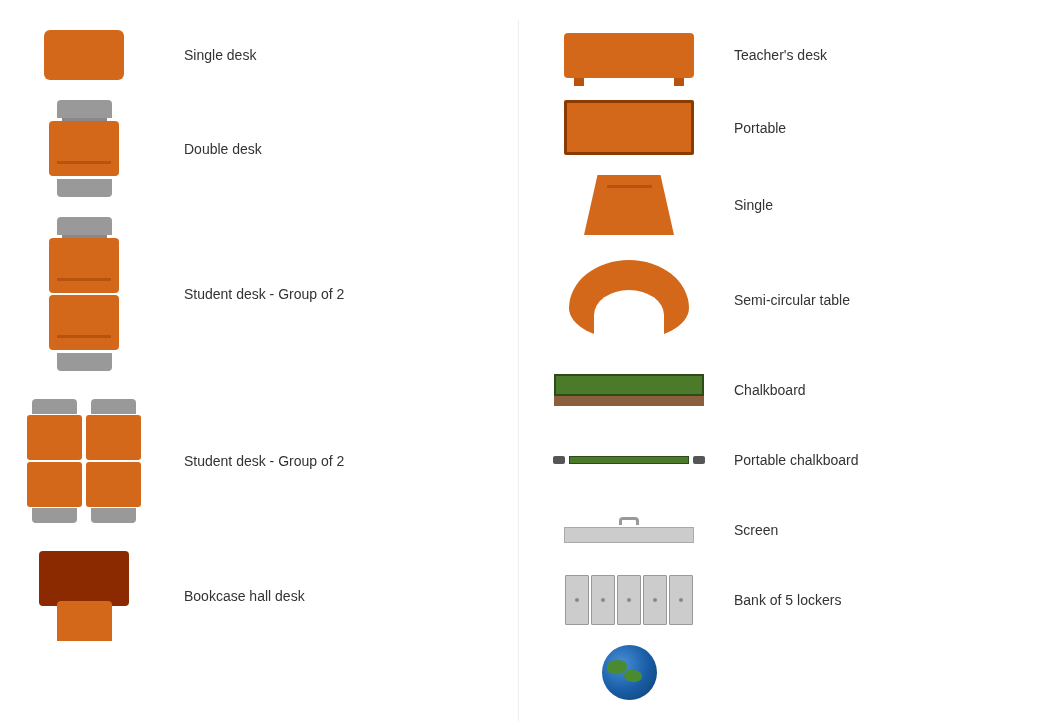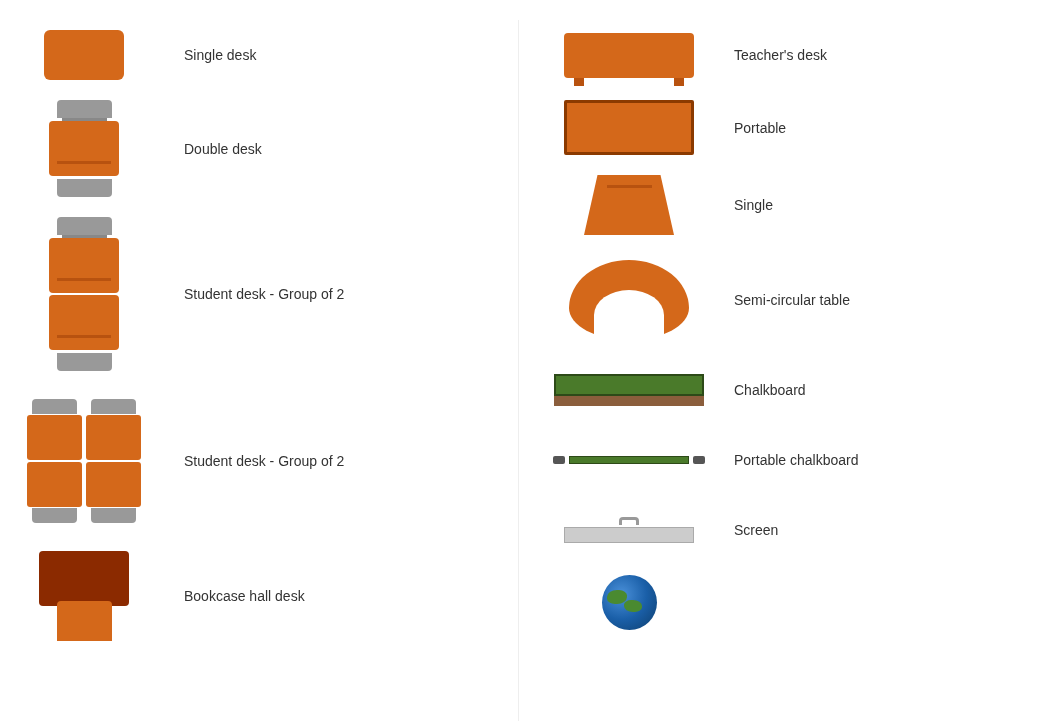--- a/index.html
+++ b/index.html
@@ -564,20 +564,32 @@
       <div class="item-icon">
         <div class="screen-wrapper">
           <div class="screen-hanger"></div>
           <div class="screen-board"></div>
         </div>
       </div>
       <span class="item-label">Screen</span>
     </div>
 
 
+    <div class="item-right">
+      <div class="item-icon">
+        <div class="bank-lockers">
+          <div class="bank-locker"></div>
+          <div class="bank-locker"></div>
+          <div class="bank-locker"></div>
+          <div class="bank-locker"></div>
+          <div class="bank-locker"></div>
+        </div>
+      </div>
+      <span class="item-label">Bank of 5 lockers</span>
+    </div>
 
     <div class="item-right">
       <div class="item-icon">
         <div style="position:relative; display:inline-block;">
           <div class="globe"></div>
 
         </div>
       </div>
 
     </div>

